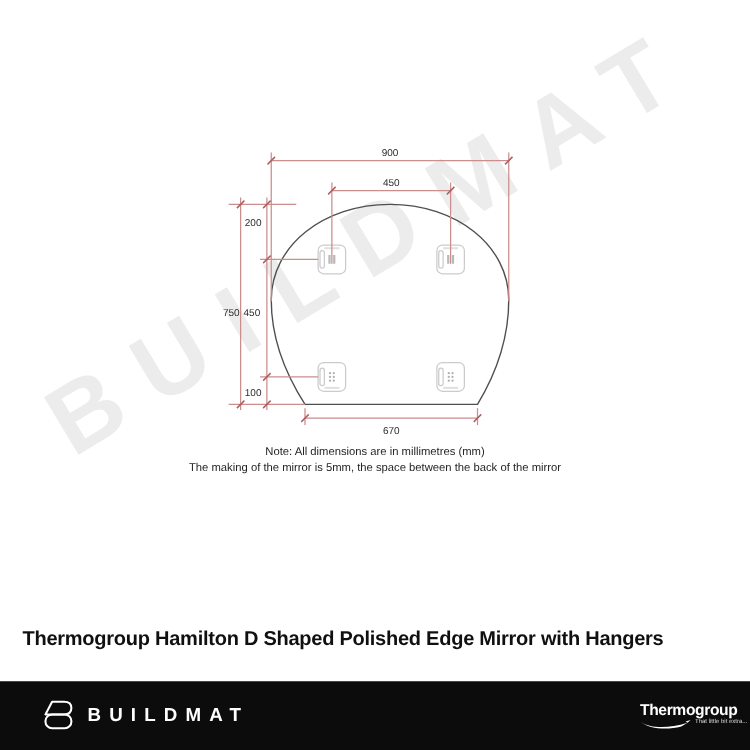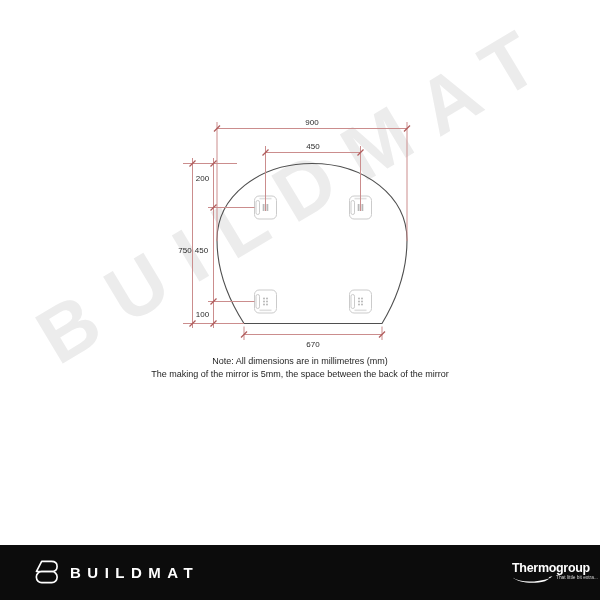--- a/index.html
+++ b/index.html
@@ -162,20 +162,21 @@
     <text x="201.5" y="253" text-anchor="middle">450</text>
     <text x="202.5" y="317" text-anchor="middle">100</text>
     <text x="313" y="347" text-anchor="middle">670</text>
   </svg>
 
   <div class="note">
     <div>Note: All dimensions are in millimetres (mm)</div>
     <div>The making of the mirror is 5mm, the space between the back of the mirror</div>
   </div>
 
+  <div class="product-title">Thermogroup Hamilton D Shaped Polished Edge Mirror with Hangers</div>
 
   <div class="footer">
     <div class="brand-lockup">
       <svg width="27" height="31" viewBox="0 0 28 32">
         <g stroke="#ffffff" stroke-width="1.7" fill="none" stroke-linejoin="round">
           <path d="M3.5 15 L9 4.5 H19 Q25 4.5 25 9.7 Q25 15 19 15 Z"></path>
           <rect x="3.5" y="15" width="21.5" height="11.5" rx="5.5"></rect>
         </g>
       </svg>
       <span class="brand-name">BUILDMAT</span>

